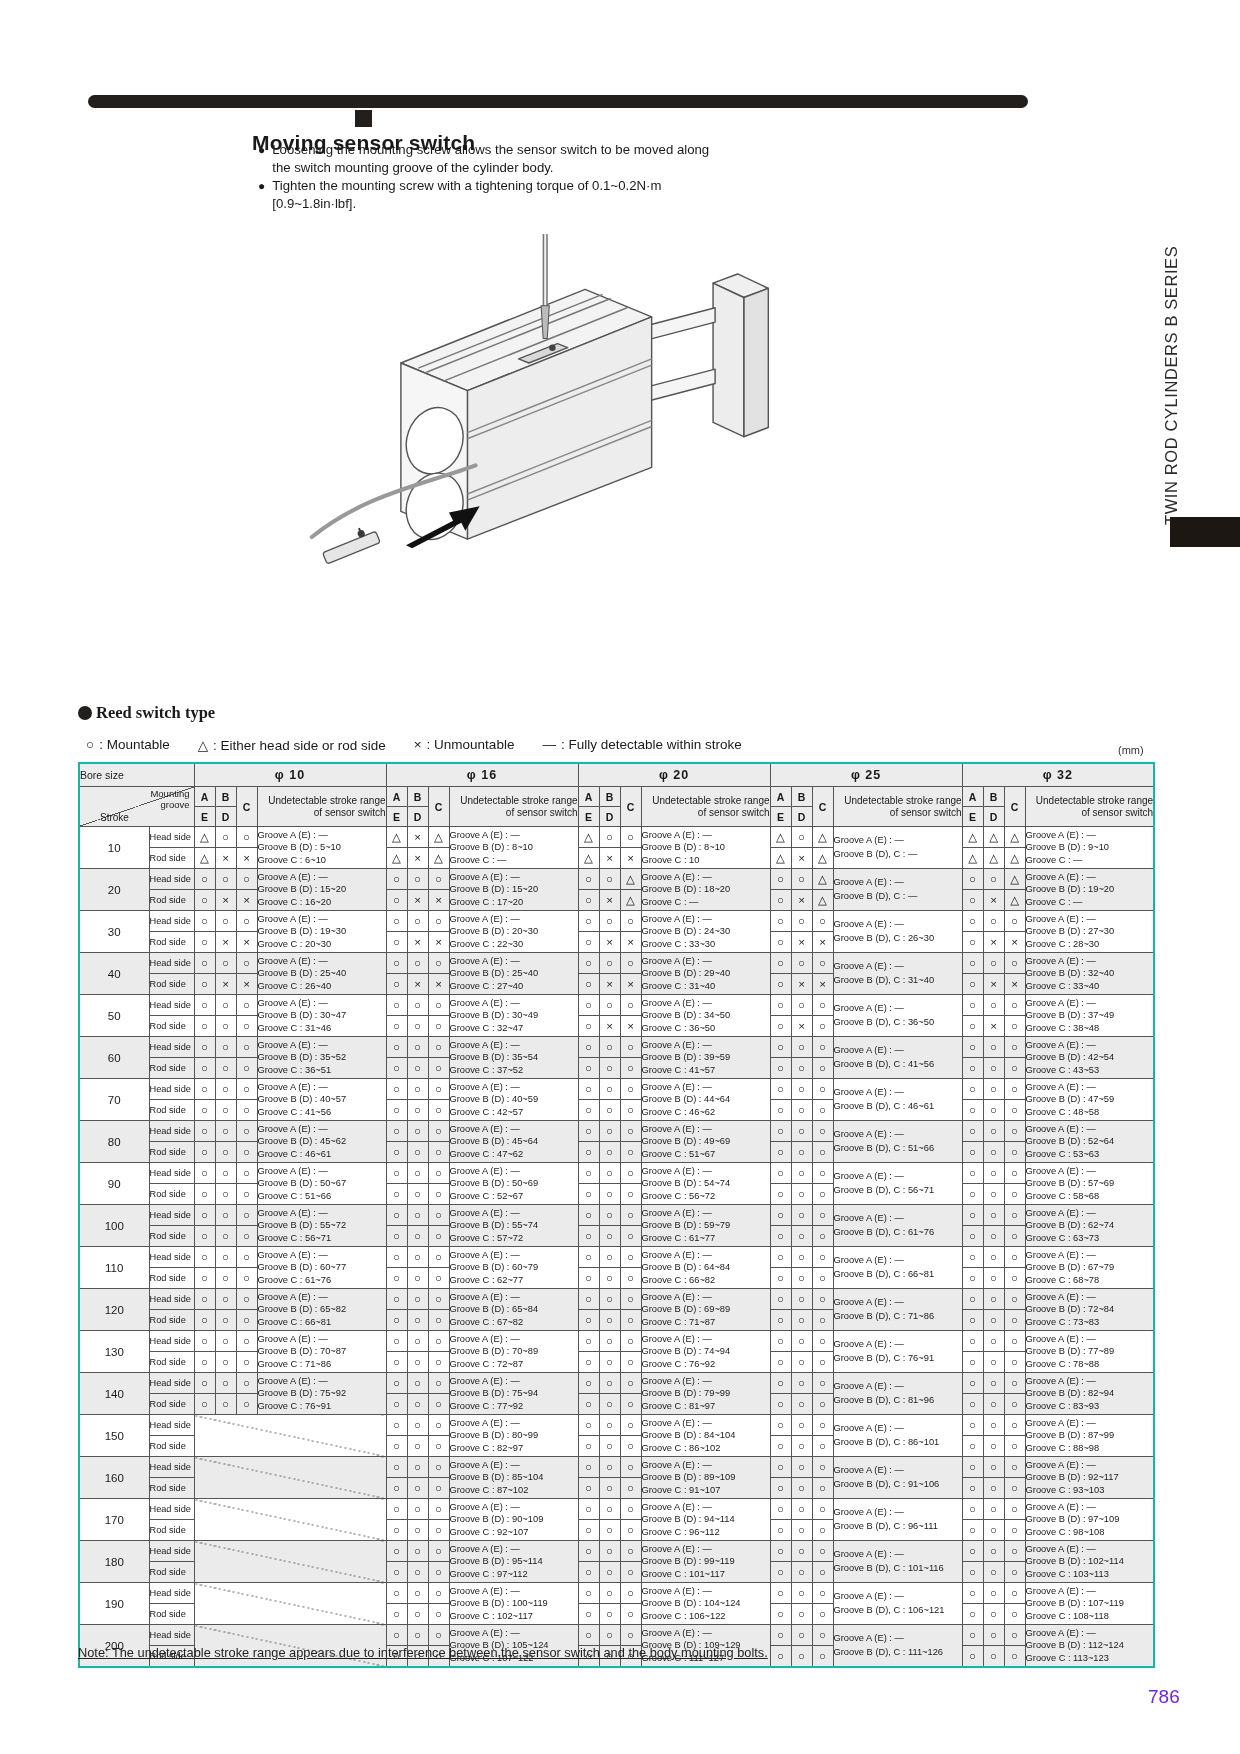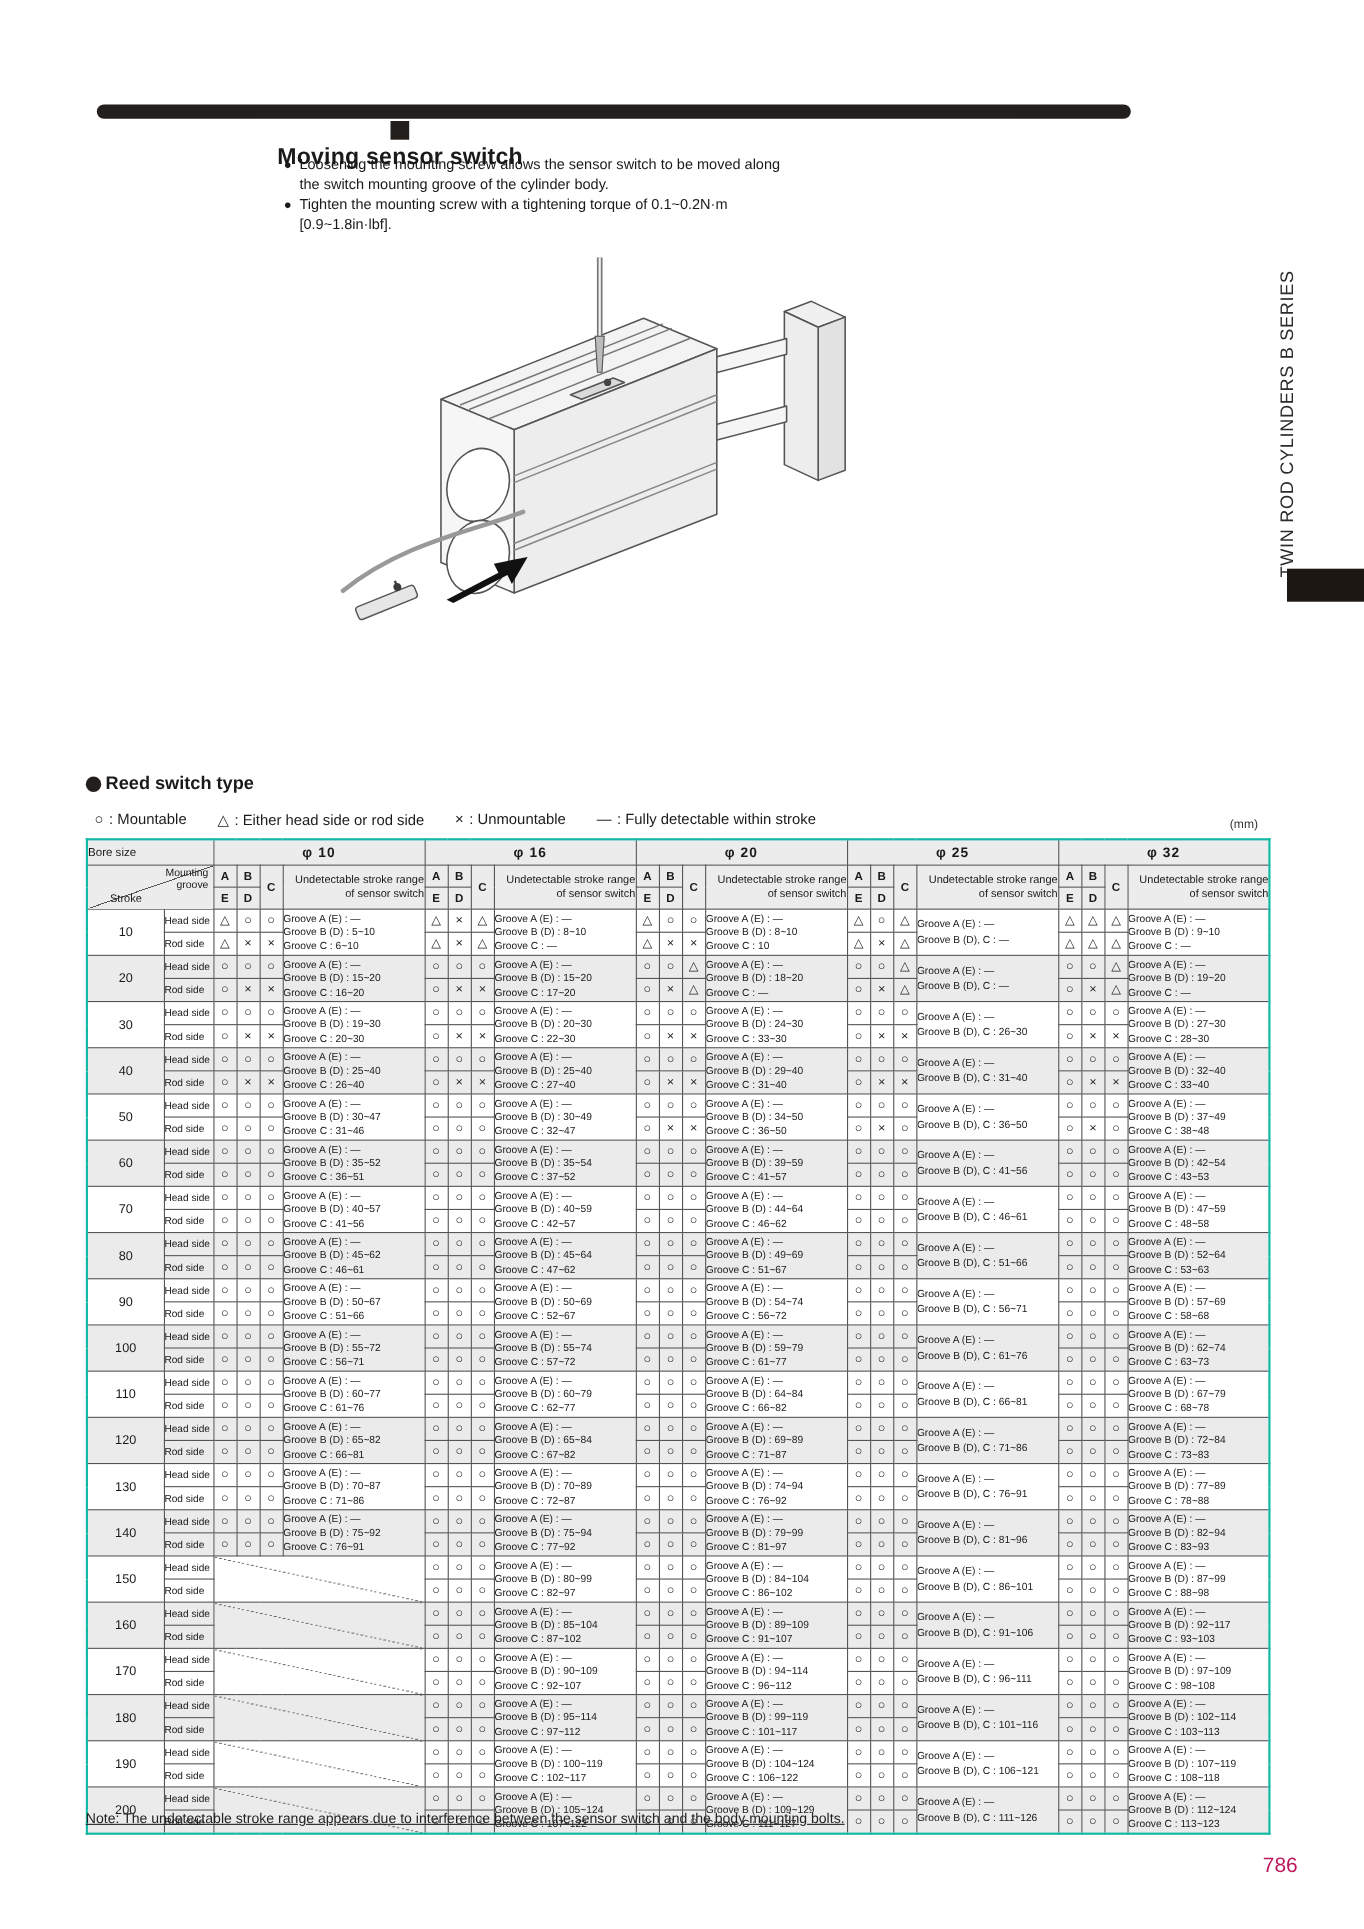--- a/index.html
+++ b/index.html
@@ -21,21 +21,21 @@
   .illus{position:absolute;left:300px;top:232px;width:560px;height:348px;}
   
   .side-label{
     position:absolute;left:1158px;top:200px;height:325px;width:26px;
     writing-mode:vertical-rl;transform:rotate(180deg);
     font-size:16.5px;color:#2b2b2b;letter-spacing:0.6px;white-space:nowrap;
     display:flex;align-items:center;
   }
   .side-tab{position:absolute;left:1170px;top:517px;width:70px;height:30px;background:#1d1713;}
   
-  .reed-head{position:absolute;left:78px;top:703px;display:flex;align-items:center;gap:4px;}
+  .reed-head{position:absolute;left:78px;top:703px;display:flex;align-items:center;gap:4px;font-family:Liberation Serif, serif;}
   .circle-marker{width:14px;height:14px;border-radius:50%;background:#231f1c;display:inline-block;}
   .reed-title{font-size:16.5px;font-weight:bold;}
   .legend{position:absolute;left:86px;top:737px;font-size:13.5px;display:flex;gap:28px;}
   .leg-item{display:flex;gap:5px;align-items:baseline;}
   .leg-sym{font-size:13.5px;}
   .unit{position:absolute;left:1118px;top:744px;font-size:11px;color:#333;}
   
   #reed-table{position:absolute;left:78px;top:762px;}
   table.rt{border-collapse:collapse;table-layout:fixed;width:1075px;border:2px solid #14b8a6;}
   table.rt td{border:1px solid #555;padding:0;overflow:hidden;}
@@ -53,21 +53,21 @@
   td.sym{text-align:center;font-size:11.5px;line-height:11px;color:#222;}
   td.txt{font-size:9.3px;line-height:12.4px;text-align:left;padding:1px 2px 0 4px;white-space:nowrap;}
   td.txt2 div{line-height:13.5px;}
   td.txt2{vertical-align:middle;}
   tr.shade{background:#ebebeb;}
   td.na{background:linear-gradient(to right top,transparent 49.6%,#666 49.6%,#666 50.15%,transparent 50.15%);}
   tr.rodrow td{border-top:1px solid #999;}
   tr.headrow td{border-top:1.4px solid #222;}
   
   .note{position:absolute;left:78px;top:1645px;font-size:12.8px;color:#222;text-decoration:underline;}
-  .pageno{position:absolute;left:1148px;top:1686px;font-size:19px;color:#be185d;text-align:right;}
+  .pageno{position:absolute;left:1148px;top:1686px;font-size:19px;color:#6d28d9;text-align:right;}
 </style>
 </head>
 <body>
 
 <div class="top-bar"></div>
 
 <div class="sec-head">
   <span class="sq-marker"></span>
   <span class="sec-title">Moving sensor switch</span>
 </div>

